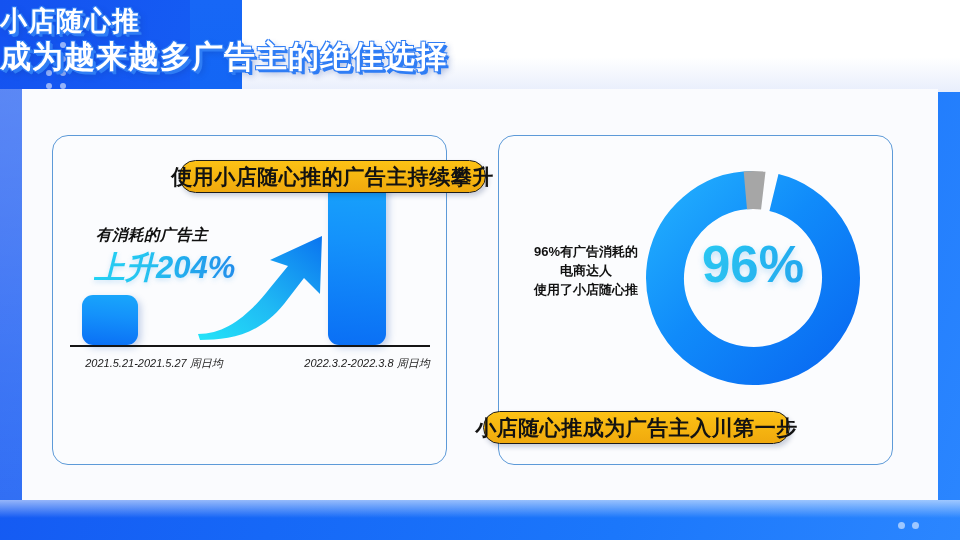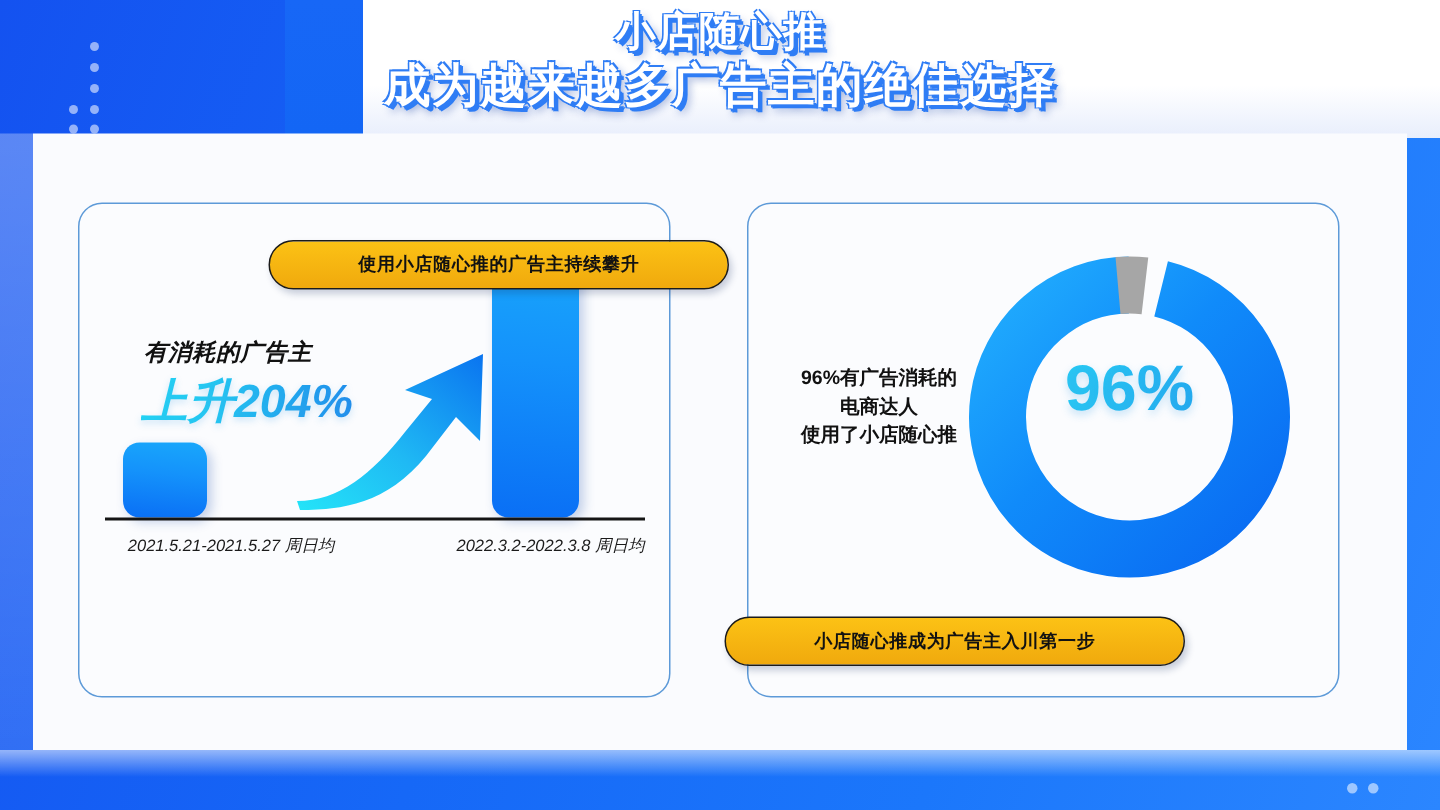--- a/index.html
+++ b/index.html
@@ -17,21 +17,21 @@
   .header-white {
     position: absolute; left: 230px; top: 0; width: 730px; height: 92px;
     background: linear-gradient(180deg, #ffffff 0%, #ffffff 62%, #e8eefc 100%);
   }
   .header-blueblock {
     position: absolute; left: 190px; top: 0; width: 52px; height: 90px;
     background: linear-gradient(180deg, #1767f6 0%, #1366f5 100%);
   }
   .title-wrap {
     position: absolute; left: 0; top: 4px; width: 960px;
-    text-align: center; z-index: 6;
+    text-align: left; z-index: 6;
   }
   .title-line {
     color: #ffffff;
     font-weight: bold;
     letter-spacing: 1px;
     text-shadow: 2px 2px 0 #2f7df5, 3px 3px 0 #2f7df5, -1px -1px 0 #2f7df5,
                  1px -1px 0 #2f7df5, -1px 1px 0 #2f7df5, 4px 4px 6px rgba(20,60,160,.45);
   }
   .title-line.l1 { font-size: 27px; line-height: 34px; }
   .title-line.l2 { font-size: 31px; line-height: 38px; }
@@ -62,21 +62,21 @@
     border: 1.3px solid #5d9ad8; border-radius: 16px;
   }
   #card-left  { left: 52px;  top: 135px; width: 395px; height: 330px; }
   #card-right { left: 498px; top: 135px; width: 395px; height: 330px; }
 
   
   .badge {
     position: absolute; z-index: 8;
     background: linear-gradient(180deg, #fcc215 0%, #f0a90d 100%);
     border: 1.6px solid #1b1b1b; border-radius: 18px;
-    color: #121212; font-weight: bold; font-size: 12px;
+    color: #121212; font-weight: bold; font-size: 21px;
     display: flex; align-items: center; justify-content: center;
     box-shadow: 2px 3px 5px rgba(20,40,90,.22);
     letter-spacing: .5px; white-space: nowrap;
   }
   #badge-left  { left: 179px; top: 160px; width: 307px; height: 33px; }
   #badge-right { left: 483px; top: 411px; width: 307px; height: 33px; }
 
   
   .chart-area { position: absolute; left: 52px; top: 135px; width: 411px; height: 330px; font-style: italic; }
   .stat-label {
@@ -111,21 +111,21 @@
 
   
   .donut-wrap { position: absolute; left: 498px; top: 135px; width: 395px; height: 415px; }
   .donut-note {
     position: absolute; left: 8px; top: 107px; width: 160px;
     text-align: center; font-size: 13px; line-height: 19px;
     color: #111; font-weight: bold;
   }
   .donut-center-pct {
     position: absolute; left: 175px; top: 100px; width: 160px; text-align: center;
-    font-size: 43px; font-weight: bold;
+    font-size: 51px; font-weight: bold;
     background: linear-gradient(100deg, #2ad4f6 0%, #24c3f3 40%, #1f9cee 100%);
     -webkit-background-clip: text; background-clip: text; color: transparent;
     text-shadow: 0 3px 6px rgba(60,160,230,.28);
   }
   .donut-center-sub {
     position: absolute; left: 175px; top: 150px; width: 160px; text-align: center;
     font-size: 11.5px; color: #111;
   }
   .bottom-strip-dot {
     position: absolute; width: 7px; height: 7px; border-radius: 50%;

